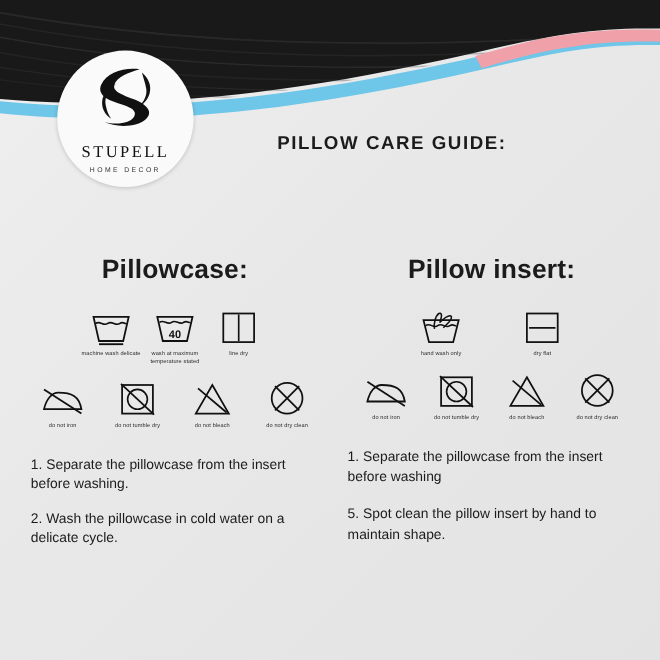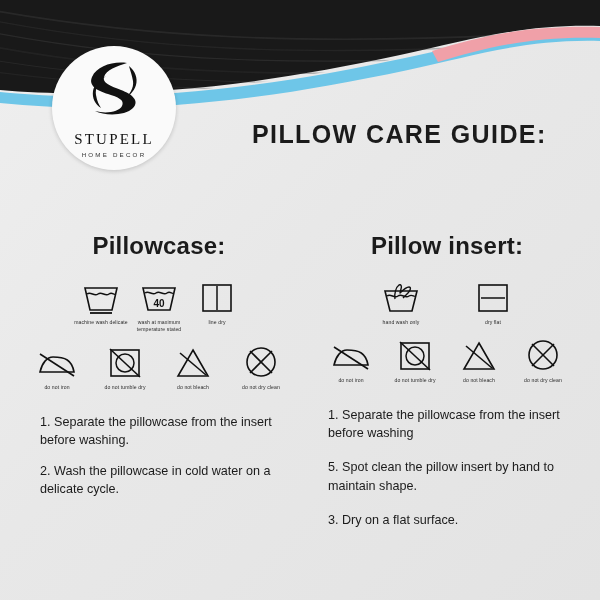--- a/index.html
+++ b/index.html
@@ -65,21 +65,21 @@
     letter-spacing: 2.2px;
     color: #333;
     margin-top: 3px;
   }
 
   
   .main-title {
     position: absolute;
     left: 252px;
     top: 120px;
-    font-size: 25px;
+    font-size: 17px;
     letter-spacing: 1.4px;
     color: #1b1b1b;
     font-weight: 700;
     white-space: nowrap;
   }
 
   
   .col {
     position: absolute;
     top: 232px;
@@ -127,21 +127,20 @@
     color: #2b2b2b;
     margin-top: 5px;
     letter-spacing: 0.1px;
     width: 62px;
   }
 
   
   .steps {
     margin-top: 22px;
     padding: 0 4px;
-    margin-left: 12px;
   }
   .step {
     font-size: 12.6px;
     line-height: 1.45;
     color: #1b1b1b;
     margin-bottom: 13px;
   }
   .col-right .step { margin-bottom: 16px; }
 </style>
 </head>
@@ -339,17 +338,16 @@
             <line x1="28" y1="6" x2="6" y2="28" stroke="#111" stroke-width="1.6"></line>
           </svg>
         </div>
         <div class="cap">do not dry clean</div>
       </div>
     </div>
 
     <div class="steps">
       <div class="step">1. Separate the pillowcase from the insert before washing</div>
       <div class="step">5. Spot clean the pillow insert by hand to maintain shape.</div>
-      <div class="step">3. Dry on a flat surface.</div>
     </div>
   </div>
 
 </div>
 
 </body></html>

